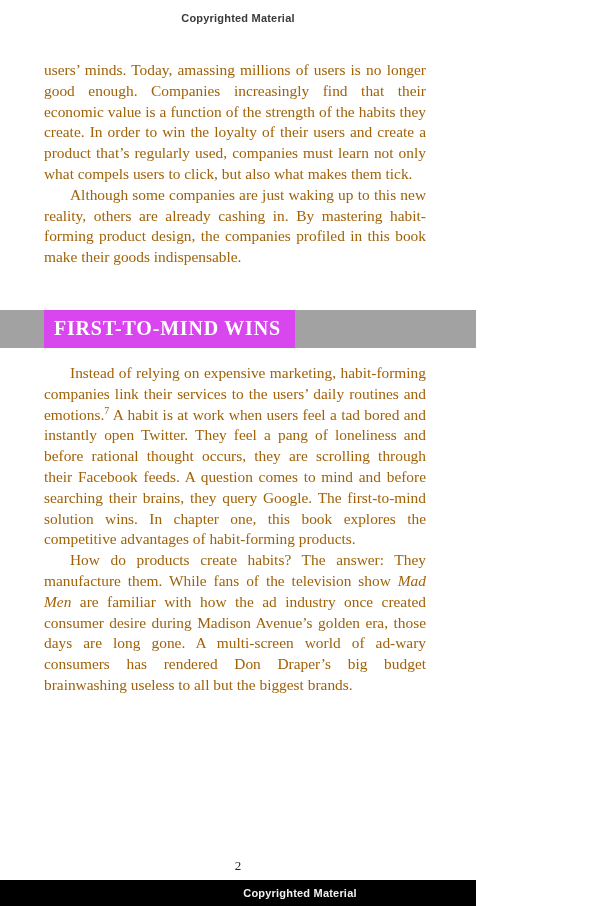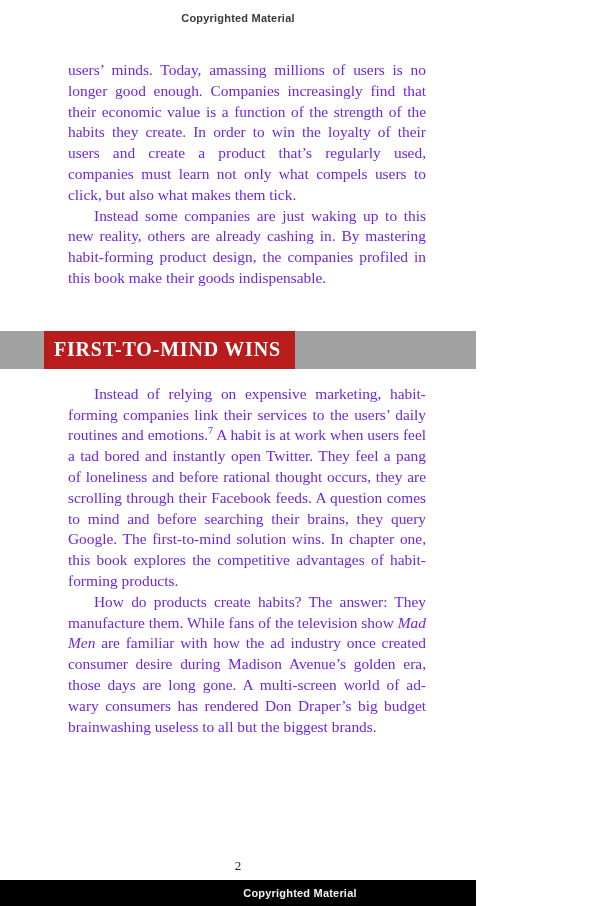--- a/index.html
+++ b/index.html
@@ -27,41 +27,41 @@
   }
   .running-header {
     margin-top: 3px;
     text-align: center;
     font-family: "Liberation Serif", serif;
     font-size: 12.5px;
     letter-spacing: 0.6px;
     color: #141414;
   }
   .body-text {
-    padding: 0 50px 0 68px;
+    padding: 0 50px 0 44px;
     font-size: 15.4px;
     line-height: 20.8px;
     text-align: justify;
-    color: #6d28d9;
+    color: #a16207;
   }
   .body-text.first { padding-top: 36px; }
   .body-text.second { padding-top: 15px; }
   .body-text p { margin: 0; }
   .body-text p.indent { text-indent: 26px; }
   .heading-band {
     margin-top: 42px;
     width: 600px;
     height: 38px;
     background: #a2a2a2;
     display: flex;
     align-items: stretch;
   }
   .heading-box {
     margin-left: 44px;
-    background: #b91c1c;
+    background: #d946ef;
     display: flex;
     align-items: center;
     padding: 0 14px 0 10px;
   }
   .heading-box span {
     color: #ffffff;
     font-family: "Liberation Serif", serif;
     font-weight: bold;
     font-size: 20px;
     letter-spacing: 0.8px;
@@ -101,21 +101,21 @@
 </head>
 <body>
 
 <div class="page">
 
   <div class="top-notice">Copyrighted Material</div>
 
 
   <div class="body-text first">
     <p>users’ minds. Today, amassing millions of users is no longer good enough. Companies increasingly find that their economic value is a function of the strength of the habits they create. In order to win the loyalty of their users and create a product that’s regularly used, companies must learn not only what compels users to click, but also what makes them tick.</p>
-    <p class="indent">Instead some companies are just waking up to this new reality, others are already cashing in. By mastering habit-forming product design, the companies profiled in this book make their goods indispensable.</p>
+    <p class="indent">Although some companies are just waking up to this new reality, others are already cashing in. By mastering habit-forming product design, the companies profiled in this book make their goods indispensable.</p>
   </div>
 
   <div class="heading-band">
     <div class="heading-box">
       <span>FIRST-TO-MIND WINS</span>
     </div>
   </div>
 
   <div class="body-text second">
     <p class="indent"><span>Instead of relying on expensive marketing, habit-forming companies link their services to the users’ daily routines and emotions.</span><sup class="footnote">7</sup><span> A habit is at work when users feel a tad bored and instantly open Twitter. They feel a pang of loneliness and before rational thought occurs, they are scrolling through their Facebook feeds. A question comes to mind and before searching their brains, they query Google. The first-to-mind solution wins. In chapter one, this book explores the competitive advantages of habit-forming products.</span></p>

